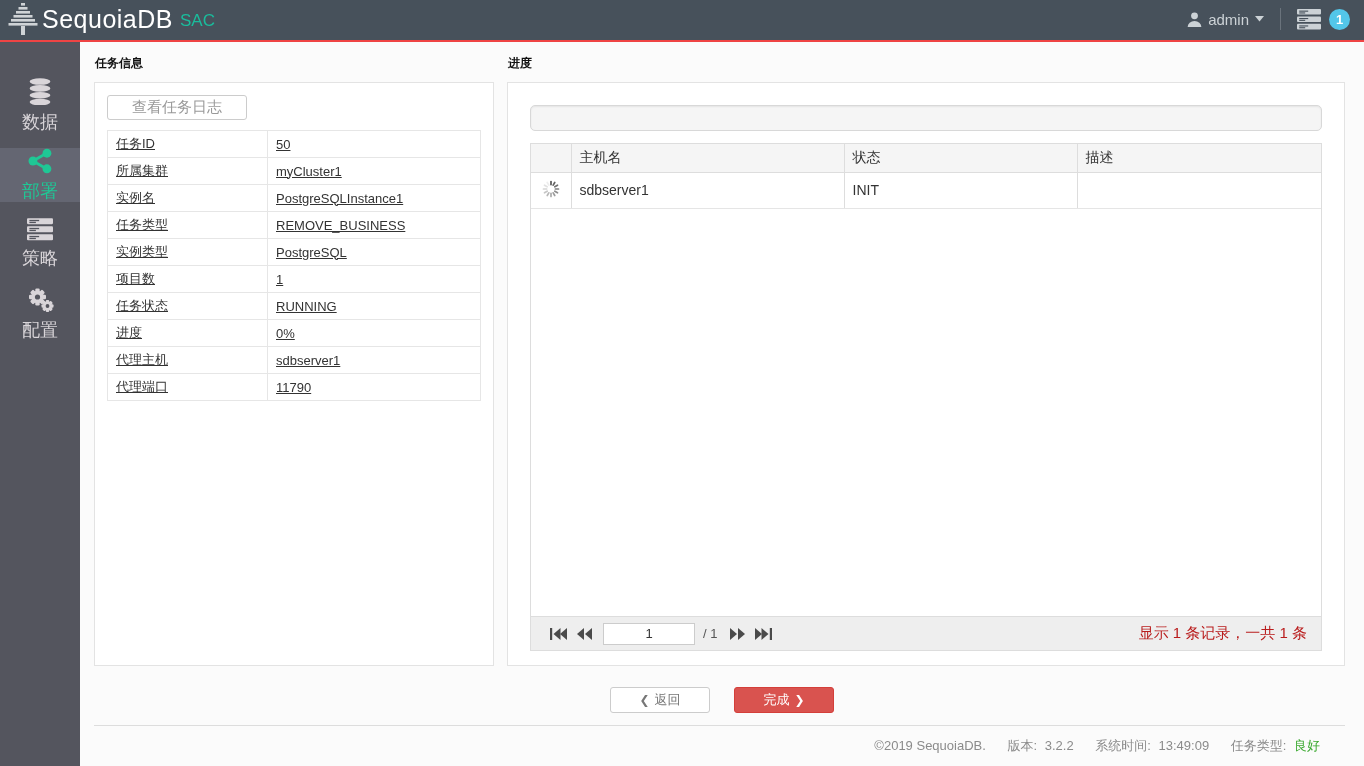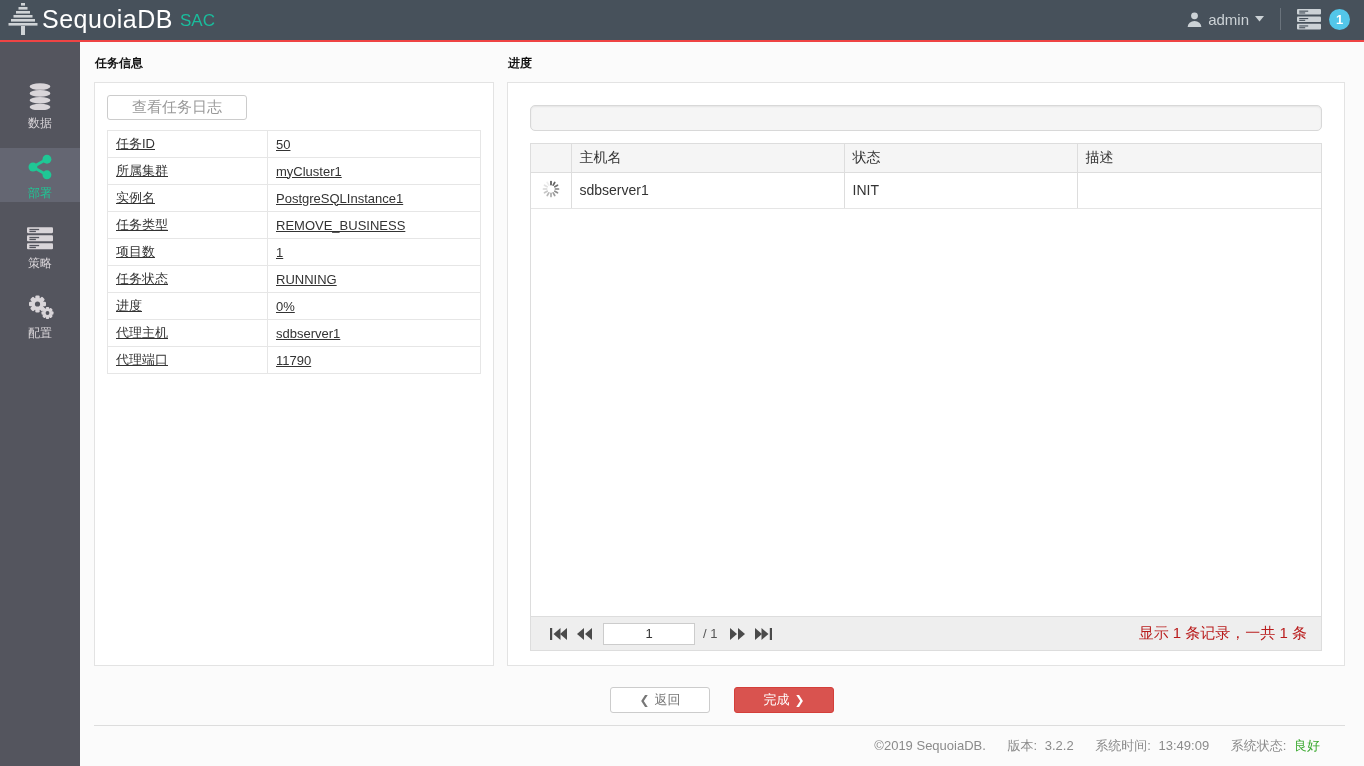--- a/index.html
+++ b/index.html
@@ -29,22 +29,22 @@
     align-items:center; justify-content:center; margin-left:8px;
   }
 
   
   .sidebar {
     position:absolute; top:42px; left:0; bottom:0; width:80px;
     background:#54555e; padding-top:36px;
   }
   .side-item {
     width:80px; height:54px; margin-bottom:16px; cursor:pointer;
-    display:flex; flex-direction:column; align-items:center; justify-content:flex-end;
-    color:#d9d5d9; font-size:12px;
+    display:flex; flex-direction:column; align-items:center; justify-content:flex-start;
+    color:#d9d5d9; font-size:18px;
   }
   .side-item .lab { margin-top:5px; }
   .side-item.active { background:#646672; color:#1fc795; }
 
   
   .main { position:absolute; top:42px; left:80px; right:0; bottom:0; }
   .col-left  { position:absolute; left:14px;  top:0; width:400px; }
   .col-right { position:absolute; left:427px; top:0; width:838px; }
   .sec-title { font-size:12px; font-weight:bold; color:#111; margin:13px 0 0 1px; height:27px; }
   .panel {
@@ -291,20 +291,24 @@
             </tr>
           <tr>
               <td class="lbl">实例名</td>
               <td>PostgreSQLInstance1</td>
             </tr>
           <tr>
               <td class="lbl">任务类型</td>
               <td>REMOVE_BUSINESS</td>
             </tr>
           <tr>
+              <td class="lbl">实例类型</td>
+              <td>PostgreSQL</td>
+            </tr>
+          <tr>
               <td class="lbl">项目数</td>
               <td>1</td>
             </tr>
           <tr>
               <td class="lbl">任务状态</td>
               <td>RUNNING</td>
             </tr>
           <tr>
               <td class="lbl">进度</td>
               <td>0%</td>
@@ -423,17 +427,17 @@
       <span class="arrow">❯</span>
     </button>
   </div>
 
   <div class="footer">
     <span>©2019 SequoiaDB.</span>
     <span class="seg">版本:</span>
     <span>3.2.2</span>
     <span class="seg">系统时间:</span>
     <span>13:49:09</span>
-    <span class="seg">系统状态:</span>
+    <span class="seg">任务类型:</span>
     <span class="status-good">良好</span>
   </div>
 
 </div>
 
 </body></html>

